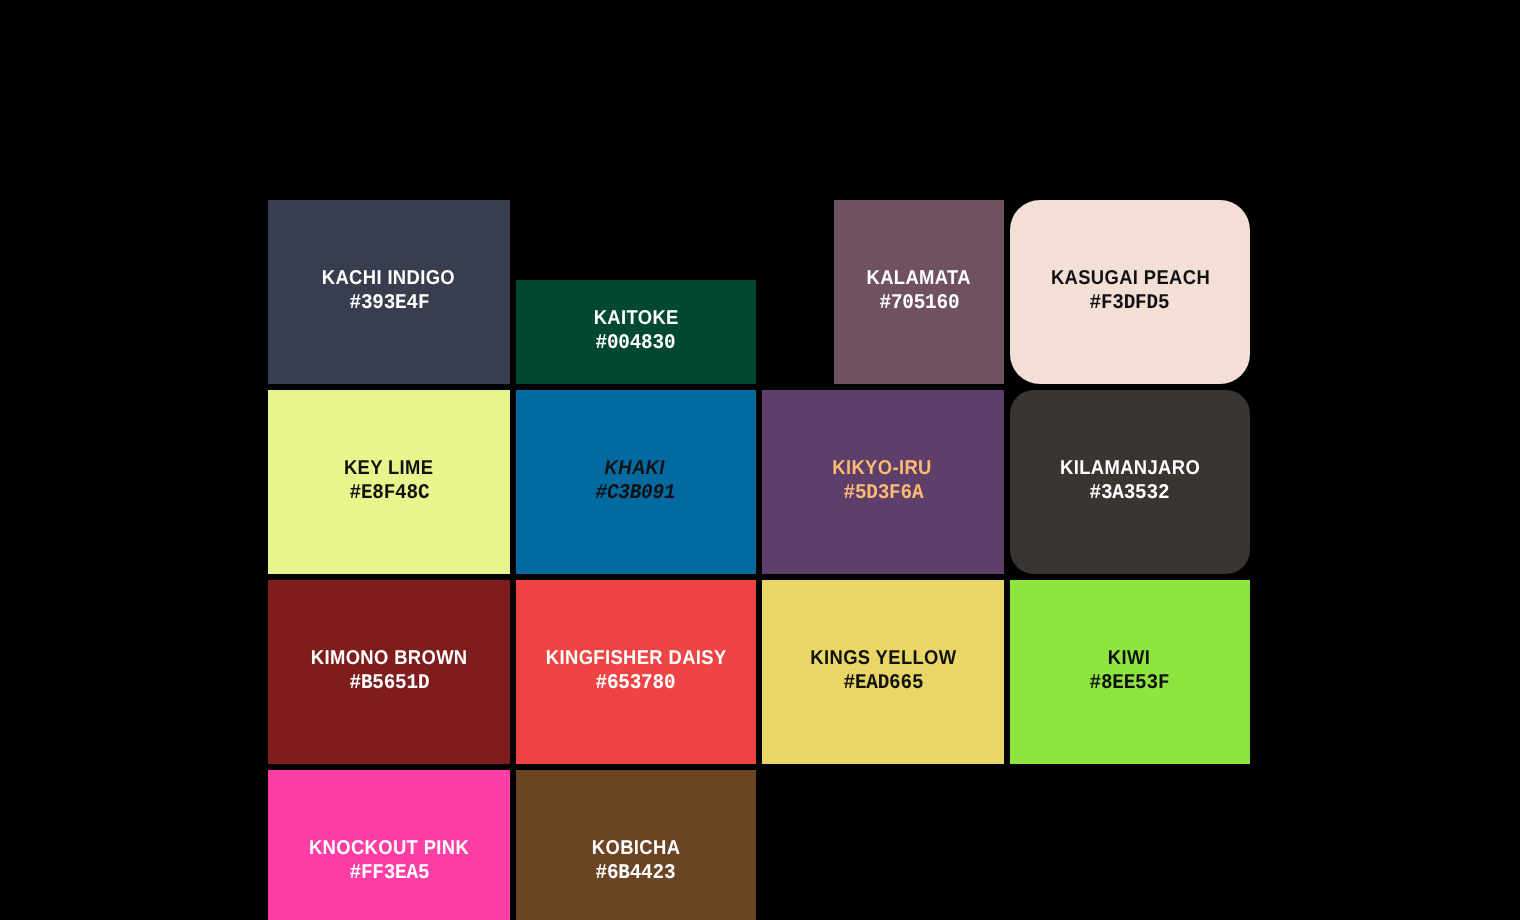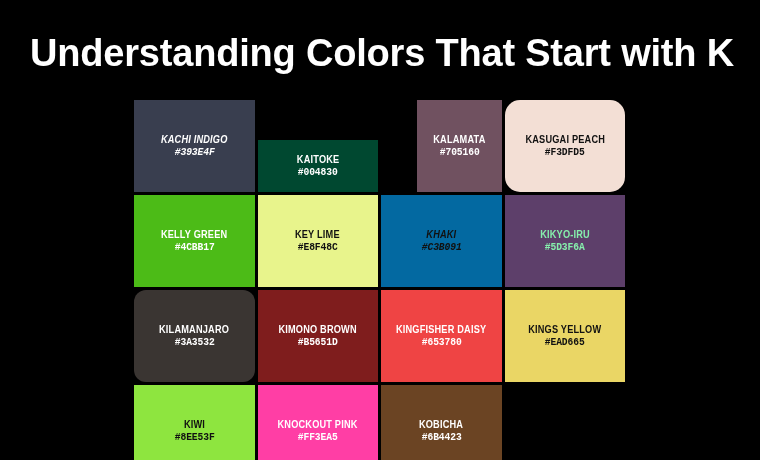--- a/index.html
+++ b/index.html
@@ -69,52 +69,47 @@
     font-family: "Liberation Mono", monospace;
     font-size: 10.5px;
     letter-spacing: -0.1px;
   }
 </style>
 </head>
 <body>
 
 <div id="page">
 
-  <div id="page-title">Understanding Colors That Start with K</div>
 
   <div id="palette-grid">
-      <div class="swatch" style="background: rgb(57, 62, 79); color: rgb(255, 255, 255); font-style: italic;">
+      <div class="swatch" style="background: rgb(57, 62, 79); color: rgb(255, 255, 255);">
         <div class="swatch-name">KACHI INDIGO</div>
         <div class="swatch-hex">#393E4F</div>
       </div>
       <div class="swatch" style="background: rgb(0, 72, 48); color: rgb(255, 255, 255); margin-top: 40px;">
         <div class="swatch-name">KAITOKE</div>
         <div class="swatch-hex">#004830</div>
       </div>
       <div class="swatch" style="background: rgb(112, 81, 96); color: rgb(255, 255, 255); margin-left: 36px;">
         <div class="swatch-name">KALAMATA</div>
         <div class="swatch-hex">#705160</div>
       </div>
       <div class="swatch" style="background: rgb(243, 223, 213); color: rgb(17, 17, 17); border-radius: 15px;">
         <div class="swatch-name">KASUGAI PEACH</div>
         <div class="swatch-hex">#F3DFD5</div>
       </div>
-      <div class="swatch" style="background: rgb(76, 187, 23); color: rgb(255, 255, 255);">
-        <div class="swatch-name">KELLY GREEN</div>
-        <div class="swatch-hex">#4CBB17</div>
-      </div>
       <div class="swatch" style="background: rgb(232, 244, 140); color: rgb(17, 17, 17);">
         <div class="swatch-name">KEY LIME</div>
         <div class="swatch-hex">#E8F48C</div>
       </div>
       <div class="swatch" style="background: #0369a1; color: rgb(17, 17, 17); font-style: italic;">
         <div class="swatch-name">KHAKI</div>
         <div class="swatch-hex">#C3B091</div>
       </div>
-      <div class="swatch" style="background: rgb(93, 63, 106); color: #86efac;">
+      <div class="swatch" style="background: rgb(93, 63, 106); color: #fdba74;">
         <div class="swatch-name">KIKYO-IRU</div>
         <div class="swatch-hex">#5D3F6A</div>
       </div>
       <div class="swatch" style="background: rgb(58, 53, 50); color: rgb(255, 255, 255); border-radius: 12px;">
         <div class="swatch-name">KILAMANJARO</div>
         <div class="swatch-hex">#3A3532</div>
       </div>
       <div class="swatch" style="background: #7f1d1d; color: rgb(255, 255, 255);">
         <div class="swatch-name">KIMONO BROWN</div>
         <div class="swatch-hex">#B5651D</div>

